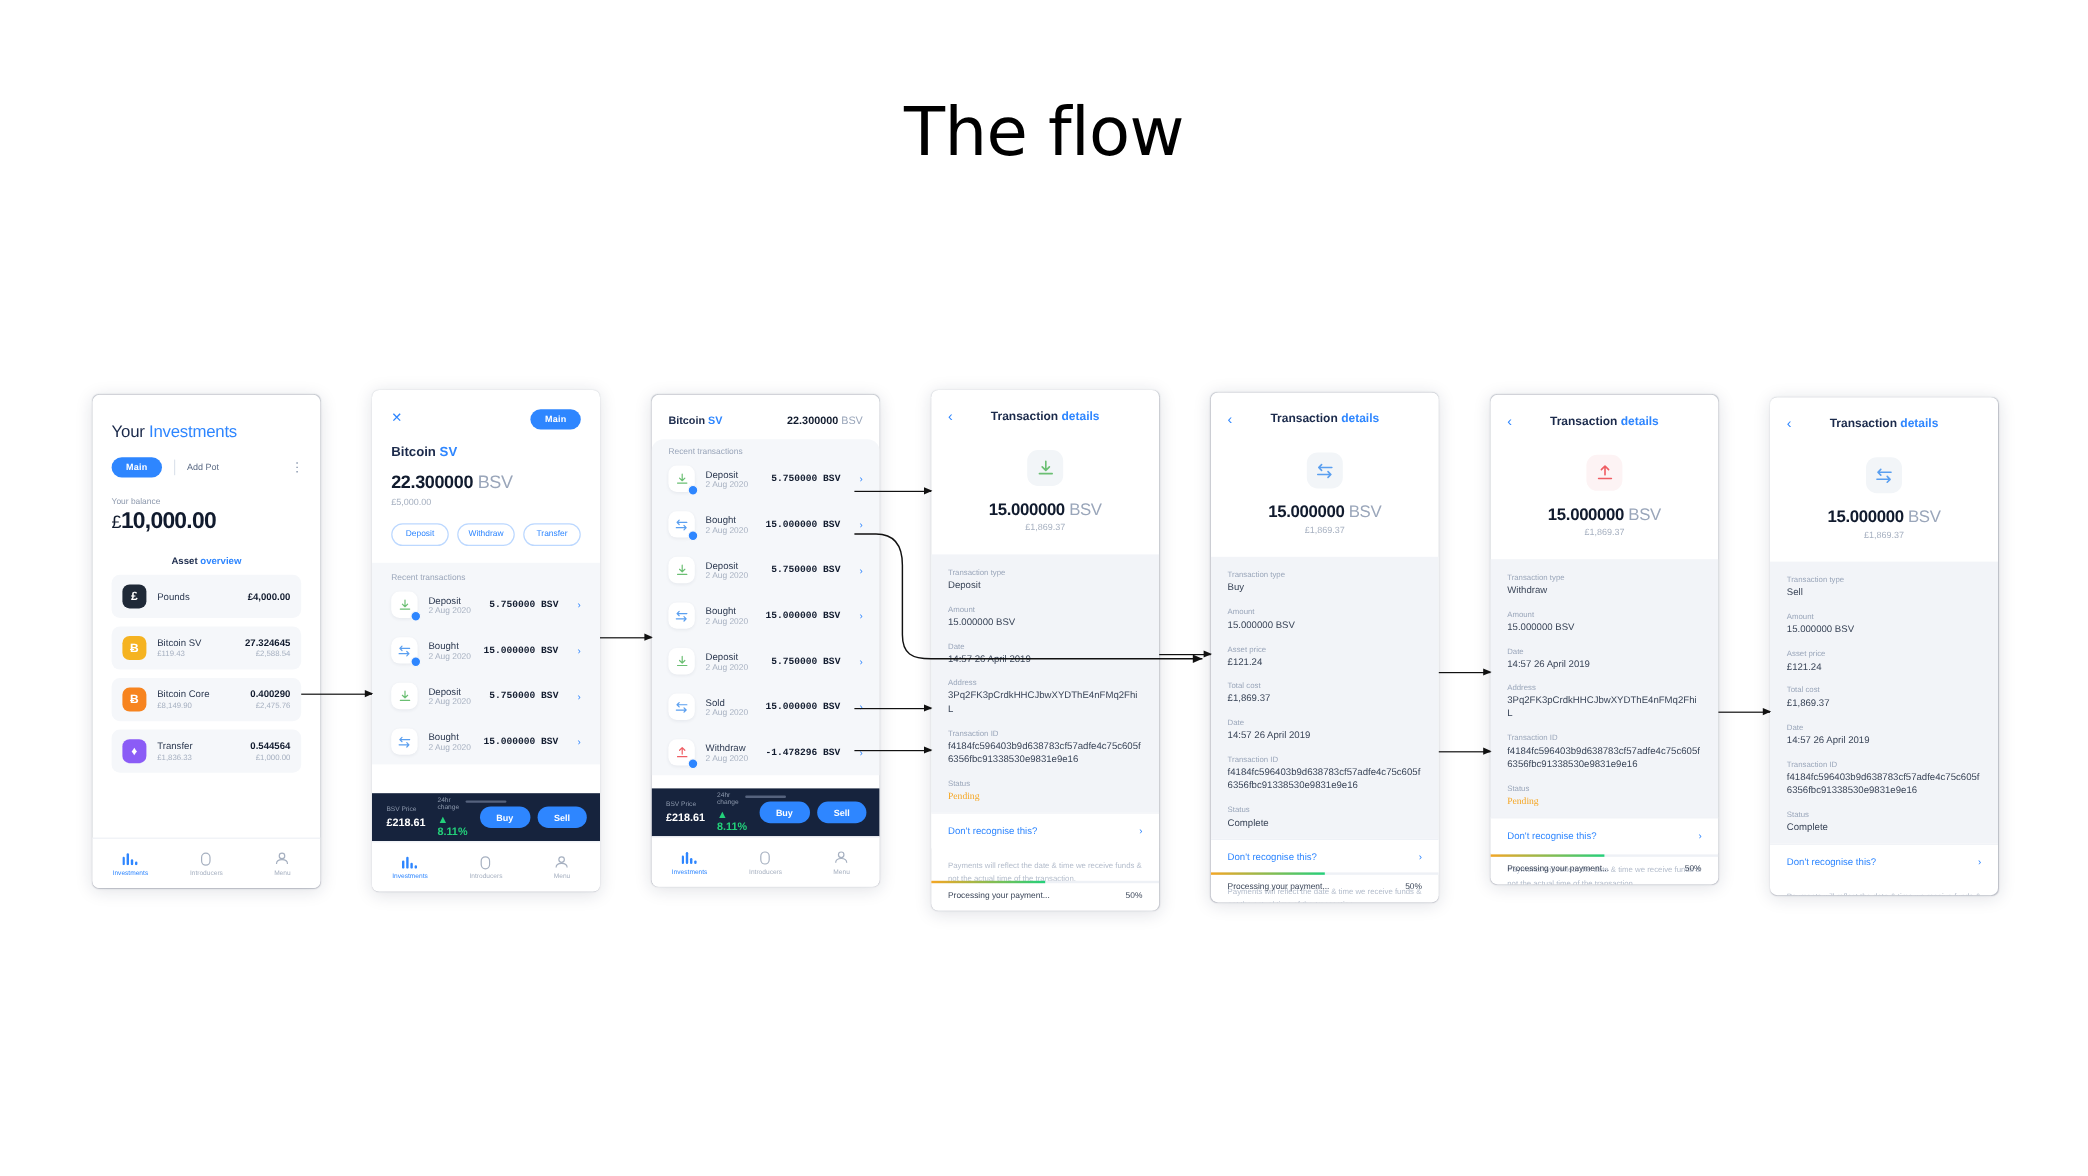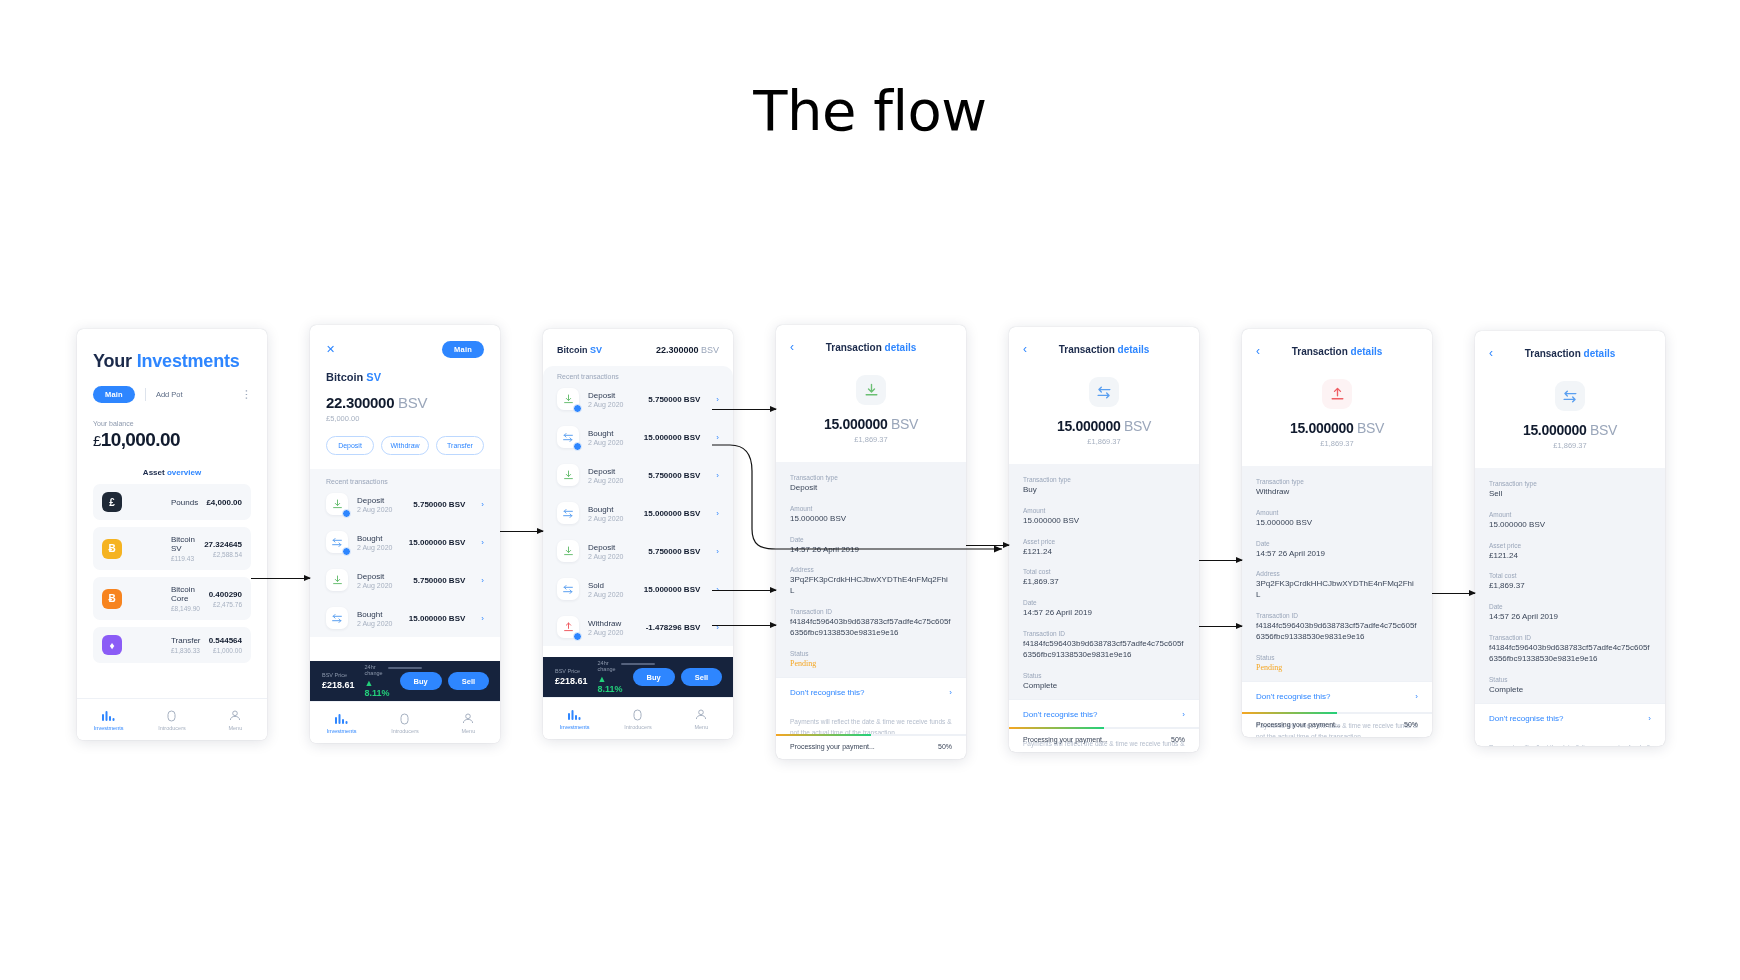--- a/index.html
+++ b/index.html
@@ -27,21 +27,21 @@
     position: absolute;
     background: #ffffff;
     border-radius: 6px;
     box-shadow: 0 2px 14px rgba(20,30,60,.13), 0 0 1px rgba(20,30,60,.25);
     overflow: hidden;
   }
 
   
   #p1 { left: 77px; top: 329px; width: 190px; height: 411px; }
   .p1-pad { padding: 22px 16px 0 16px; }
-  .p1-title { font-size: 18px; font-weight: 700; color: #1b2a4b; letter-spacing:-.2px;}
+  .p1-title { font-size: 14px; font-weight: 400; color: #1b2a4b; letter-spacing:-.2px;}
   .p1-title .accent { color: #2e86ff; }
   .pill-row { display:flex; align-items:center; gap:10px; margin-top:14px;}
   .pill {
     background:#2e86ff; color:#fff; font-size:7.5px; font-weight:700;
     border-radius:20px; padding:4px 12px; letter-spacing:.2px;
   }
   .vdiv { width:1px; height:13px; background:#dde3ec; }
   .addpot { font-size:7.5px; color:#5c6b85; }
   .kebab { margin-left:auto; color:#9aa6ba; font-size:11px; line-height:8px; letter-spacing:0; writing-mode: vertical-rl; }
   .bal-lbl { font-size:7px; color:#8d99ad; margin-top:17px; }
@@ -53,21 +53,21 @@
   .asset-list { margin-top:7px; display:flex; flex-direction:column; gap:7px; }
   .asset {
     display:flex; align-items:center; gap:9px;
     background:#f5f7fa; border-radius:7px; padding:8px 9px;
   }
   .asset-ic {
     width:20px; height:20px; border-radius:6px; flex:0 0 20px;
     display:flex; align-items:center; justify-content:center;
     color:#fff; font-size:10px; font-weight:700;
   }
-  .asset-mid { flex:1 1 auto; min-width:0;margin-left:40px; }
+  .asset-mid { flex:1 1 auto; min-width:0; }
   .asset-nm { font-size:8px; color:#2c3950; }
   .asset-sub { font-size:6.5px; color:#a6b0c0; margin-top:2px;}
   .asset-right { text-align:right; }
   .asset-amt { font-size:8px; font-weight:700; color:#111b2e; }
   .asset-gbp { font-size:6.5px; color:#a6b0c0; margin-top:2px;}
 
   
   .tabbar {
     position:absolute; left:0; right:0; bottom:0; height:42px;
     background:#fff; border-top:1px solid #eef1f6;
@@ -101,21 +101,21 @@
     background:#fff; border-radius:7px; display:flex; align-items:center; justify-content:center;
     box-shadow:0 1px 3px rgba(30,40,70,.07);
   }
   .tx-badge {
     position:absolute; right:-3px; bottom:-3px; width:9px; height:9px;
     border-radius:50%; background:#2e86ff; border:1.5px solid #f5f7fa;
   }
   .tx-mid { flex:1 1 auto; }
   .tx-nm { font-size:8px; color:#2c3950; }
   .tx-dt { font-size:7px; color:#a6b0c0; margin-top:1px;}
-  .tx-amt { font-size:8px; font-weight:700; color:#111b2e; }
+  .tx-amt { font-size:8px; font-weight:700; color:#111b2e;font-family:Liberation Mono, monospace; }
   .tx-chev { color:#2e86ff; font-size:8px; margin-left:7px;}
 
   .pricebar {
     position:absolute; left:0; right:0; bottom:42px; height:40px;
     background:#16233d; display:flex; align-items:center; padding:0 12px; gap:10px;
   }
   .pricebar::before {
     content:""; position:absolute; left:50%; transform:translateX(-50%);
     top:6px; width:34px; height:2px; border-radius:2px; background:#55627d;
   }

